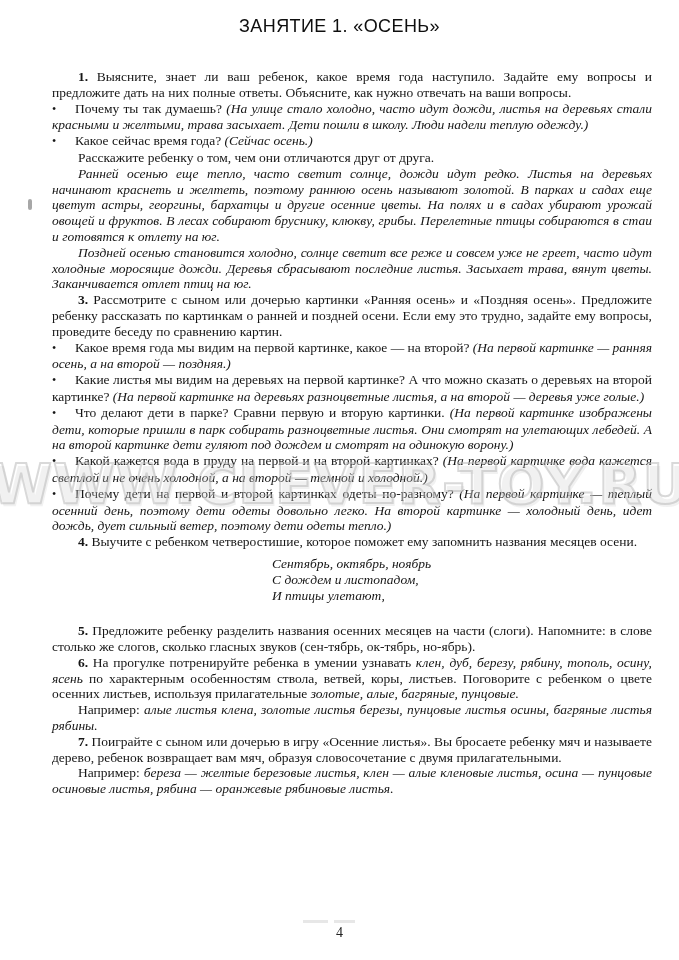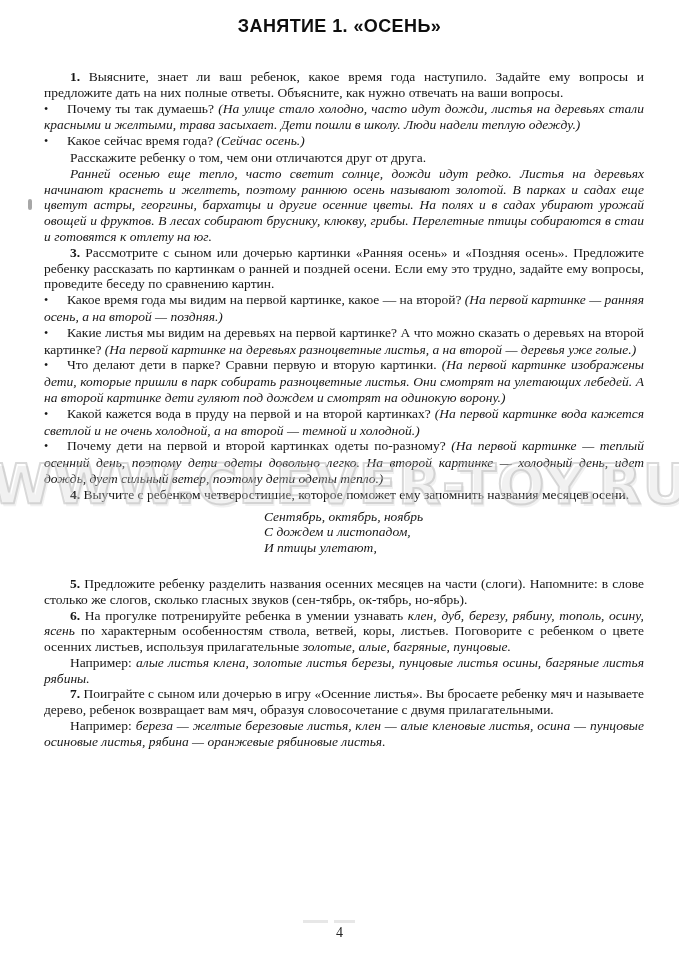--- a/index.html
+++ b/index.html
@@ -5,23 +5,23 @@
   html,body { margin:0; padding:0; background:#888; }
   .page {
     position:relative; width:679px; height:960px; margin:0 auto;
     background:#ffffff; overflow:hidden;
     font-family:"Liberation Serif", serif; color:#161616;
   }
   .title {
     position:absolute; top:16px; left:0; width:100%;
     text-align:center; margin:0;
     font-family:"Liberation Sans", sans-serif;
-    font-weight:700; font-size:18px; letter-spacing:0.4px; color:#0e0e0e;
+    font-weight:400; font-size:18px; letter-spacing:0.4px; color:#0e0e0e;
   }
-  .content { position:absolute; top:69px; left:44px; width:600px; }
+  .content { position:absolute; top:69px; left:52px; width:600px; }
   .content p { margin:0; text-align:justify; font-size:13.5px; line-height:15.8px; }
   p.para { text-indent:26px; }
   p.bullet { text-indent:0; }
   .bullet-mark { display:inline-block; width:23px; font-size:12px; }
   .seg-n { font-style:normal; font-weight:400; }
   .seg-b { font-weight:700; }
   .seg-i { font-style:italic; }
   .poem { margin:6px 0 20px 220px; font-size:13.5px; line-height:15.8px; }
   .poem-line { white-space:nowrap;font-style:italic; }
   .watermark {
@@ -52,20 +52,21 @@
   <h1 class="title">ЗАНЯТИЕ 1. «ОСЕНЬ»</h1>
 
   <div class="scan-mark"></div>
 
   <div class="content">
       <p class="para"><span class="seg-b">1.</span><span class="seg-n"> Выясните, знает ли ваш ребенок, какое время года наступило. Задайте ему вопросы и предложите дать на них полные ответы. Объясните, как нужно отвечать на ваши вопросы.</span></p>
       <p class="bullet"><span class="bullet-mark">•</span><span class="seg-n">Почему ты так думаешь? </span><span class="seg-i">(На улице стало холодно, часто идут дожди, листья на деревьях стали красными и желтыми, трава засыхает. Дети пошли в школу. Люди надели теплую одежду.)</span></p>
       <p class="bullet"><span class="bullet-mark">•</span><span class="seg-n">Какое сейчас время года? </span><span class="seg-i">(Сейчас осень.)</span></p>
       <p class="para"><span class="seg-n">Расскажите ребенку о том, чем они отличаются друг от друга.</span></p>
       <p class="para"><span class="seg-i">Ранней осенью еще тепло, часто светит солнце, дожди идут редко. Листья на деревьях начинают краснеть и желтеть, поэтому раннюю осень называют золотой. В парках и садах еще цветут астры, георгины, бархатцы и другие осенние цветы. На полях и в садах убирают урожай овощей и фруктов. В лесах собирают бруснику, клюкву, грибы. Перелетные птицы собираются в стаи и готовятся к отлету на юг.</span></p>
+      <p class="para"><span class="seg-i">Поздней осенью становится холодно, солнце светит все реже и совсем уже не греет, часто идут холодные моросящие дожди. Деревья сбрасывают последние листья. Засыхает трава, вянут цветы. Заканчивается отлет птиц на юг.</span></p>
       <p class="para"><span class="seg-b">3.</span><span class="seg-n"> Рассмотрите с сыном или дочерью картинки «Ранняя осень» и «Поздняя осень». Предложите ребенку рассказать по картинкам о ранней и поздней осени. Если ему это трудно, задайте ему вопросы, проведите беседу по сравнению картин.</span></p>
       <p class="bullet"><span class="bullet-mark">•</span><span class="seg-n">Какое время года мы видим на первой картинке, какое — на второй? </span><span class="seg-i">(На первой картинке — ранняя осень, а на второй — поздняя.)</span></p>
       <p class="bullet"><span class="bullet-mark">•</span><span class="seg-n">Какие листья мы видим на деревьях на первой картинке? А что можно сказать о деревьях на второй картинке? </span><span class="seg-i">(На первой картинке на деревьях разноцветные листья, а на второй — деревья уже голые.)</span></p>
       <p class="bullet"><span class="bullet-mark">•</span><span class="seg-n">Что делают дети в парке? Сравни первую и вторую картинки. </span><span class="seg-i">(На первой картинке изображены дети, которые пришли в парк собирать разноцветные листья. Они смотрят на улетающих лебедей. А на второй картинке дети гуляют под дождем и смотрят на одинокую ворону.)</span></p>
       <p class="bullet"><span class="bullet-mark">•</span><span class="seg-n">Какой кажется вода в пруду на первой и на второй картинках? </span><span class="seg-i">(На первой картинке вода кажется светлой и не очень холодной, а на второй — темной и холодной.)</span></p>
       <p class="bullet"><span class="bullet-mark">•</span><span class="seg-n">Почему дети на первой и второй картинках одеты по-разному? </span><span class="seg-i">(На первой картинке — теплый осенний день, поэтому дети одеты довольно легко. На второй картинке — холодный день, идет дождь, дует сильный ветер, поэтому дети одеты тепло.)</span></p>
       <p class="para"><span class="seg-b">4.</span><span class="seg-n"> Выучите с ребенком четверостишие, которое поможет ему запомнить названия месяцев осени.</span></p>
       <div class="poem">
         <div class="poem-line">Сентябрь, октябрь, ноябрь</div>
         <div class="poem-line">С дождем и листопадом,</div>

